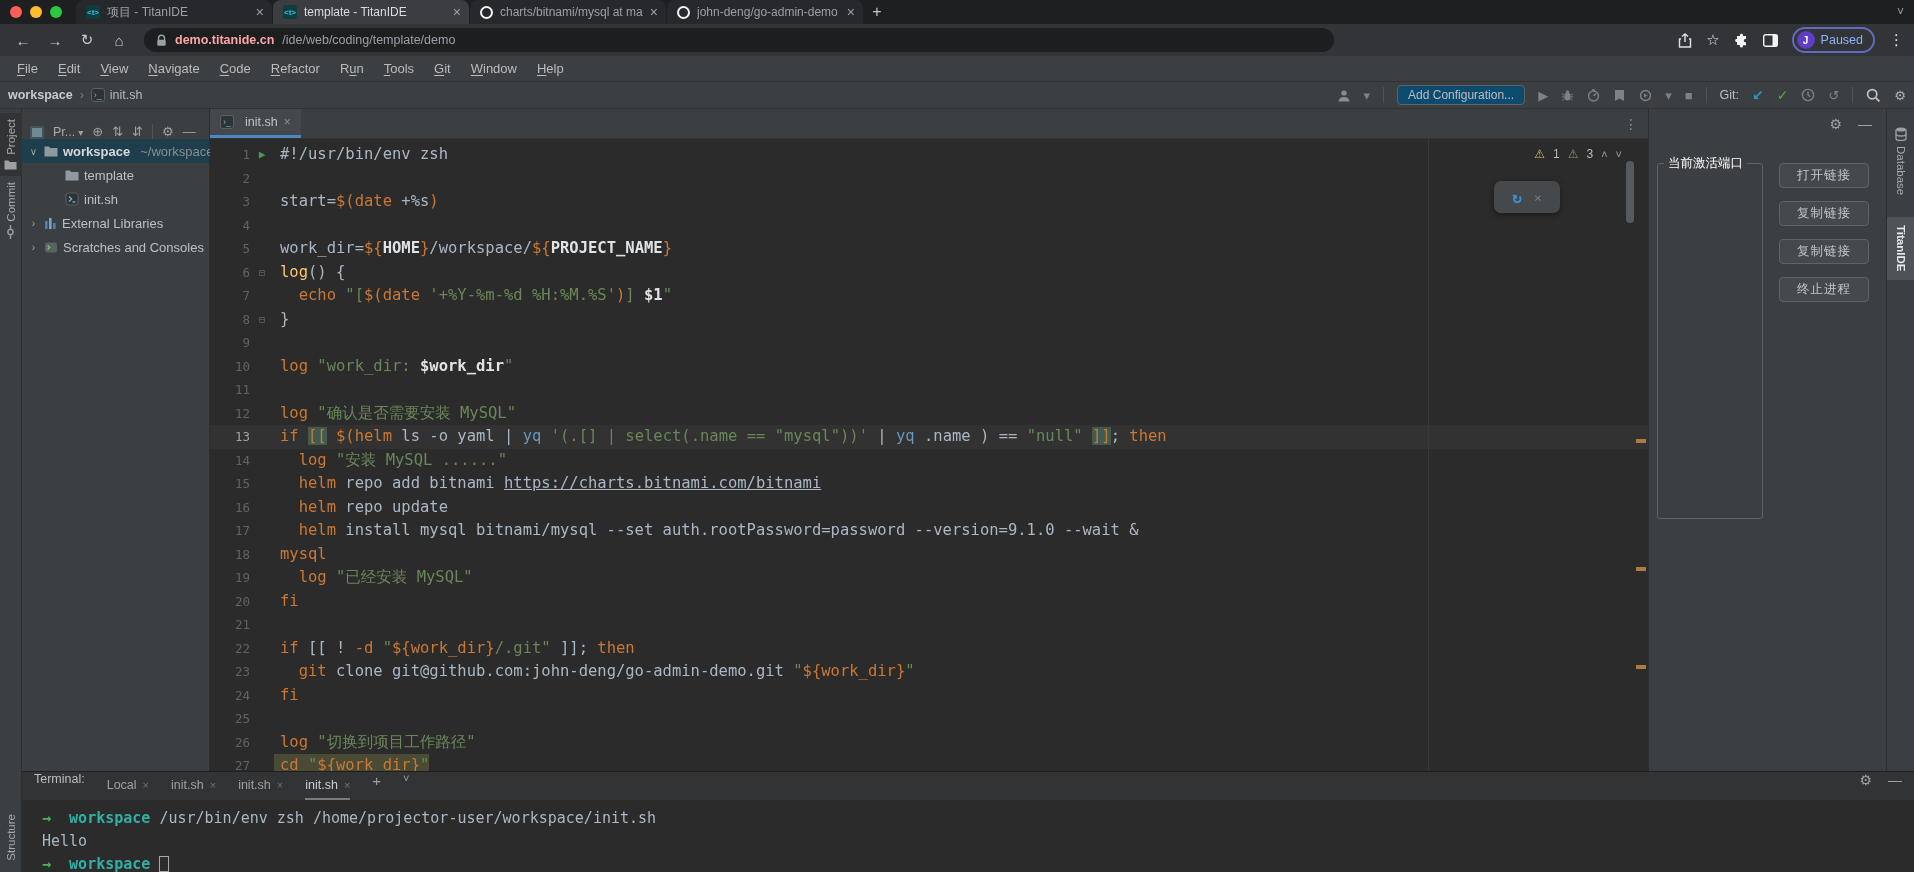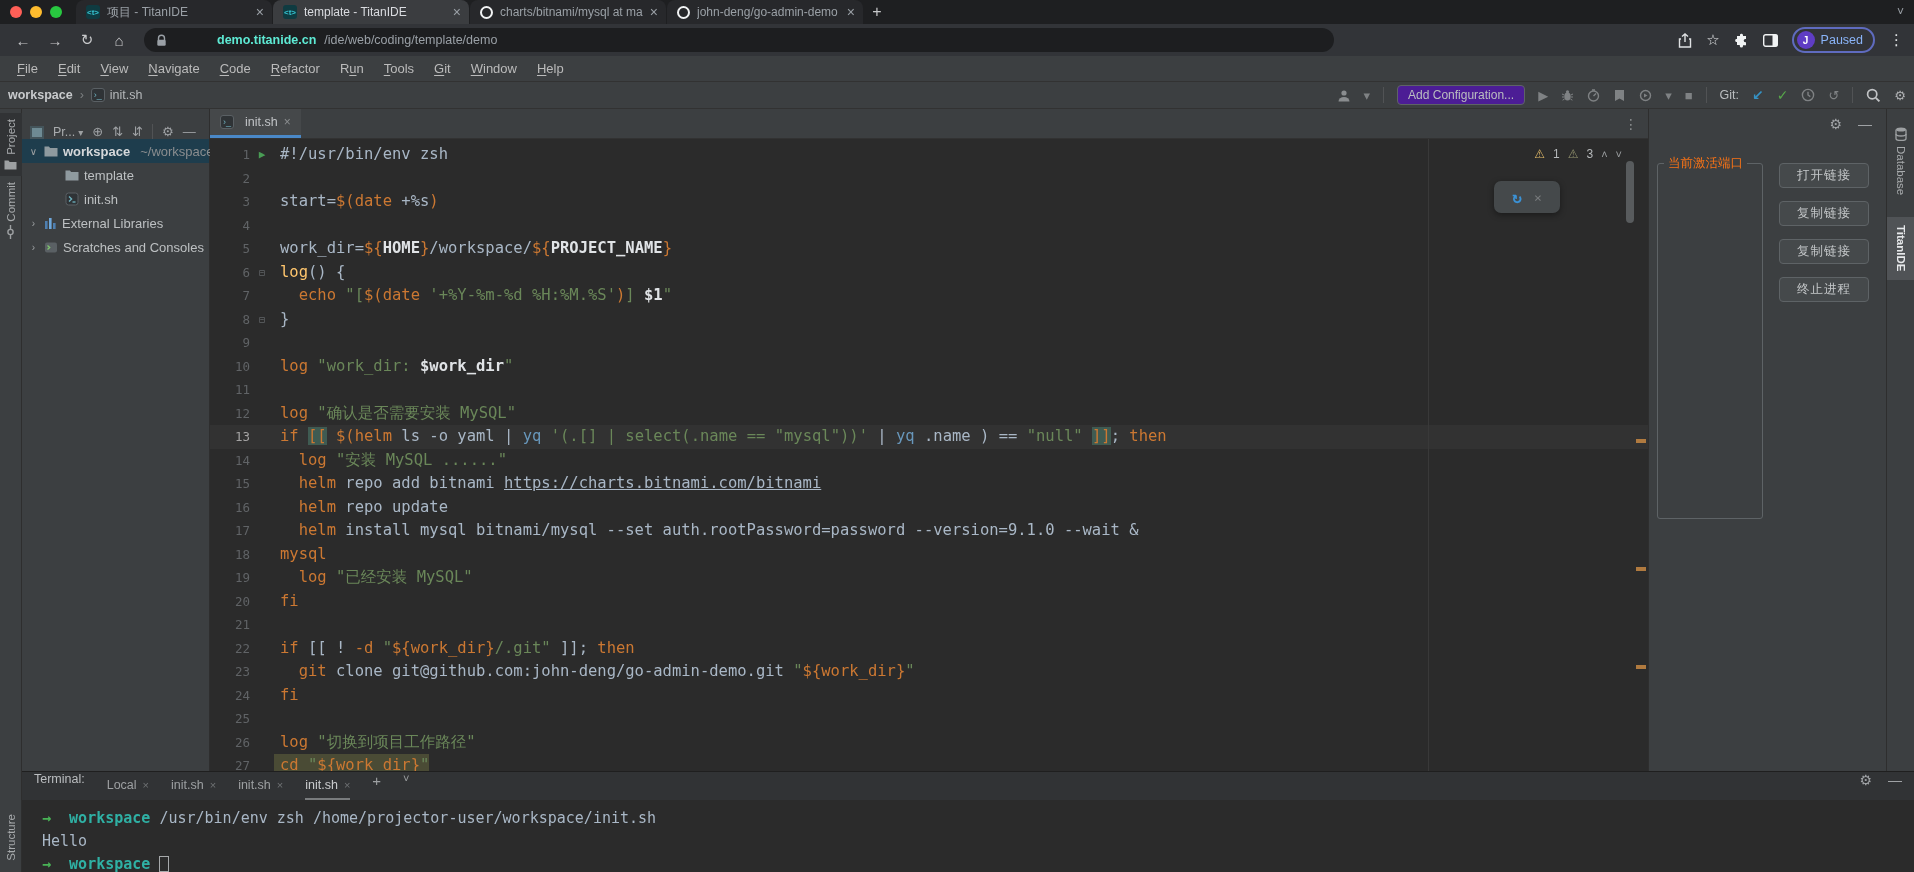--- a/index.html
+++ b/index.html
@@ -22,21 +22,21 @@
   .fav-titanide { width:14px; height:14px; border-radius:3px; background:#0f3b41; color:#35c3d0;
                   font-size:8px; display:flex; align-items:center; justify-content:center; font-weight:bold; }
   .fav-github { width:13px; height:13px; border-radius:50%; border:2px solid #f1f3f4; }
   .newtab { width:26px; height:24px; color:#c7c8ca; font-size:16px; display:flex; align-items:center; justify-content:center; }
   .tsearch { margin-left:auto; margin-right:10px; color:#9aa0a6; font-size:12px; height:24px; display:flex; align-items:center; }
 
   .urlrow { height:32px; background:#323438; display:flex; align-items:center; padding:0 10px; gap:6px; }
   .navbtn { width:26px; height:26px; display:flex; align-items:center; justify-content:center; color:#c7c8ca; font-size:15px; }
   .urlpill { height:24px; flex:none; width:1190px; margin-left:6px; background:#1d1e20; border-radius:12px;
              display:flex; align-items:center; padding:0 12px; gap:8px; font-size:12.5px; }
-  .urlhost { color:#5eead4; font-weight:bold;margin-left:42px; }
+  .urlhost { color:#fca5a5; font-weight:bold; }
   .urlpath { color:#9aa0a6; }
   .urlicons { margin-left:auto; display:flex; align-items:center; gap:14px; }
   .uicon { color:#dfe1e3; font-size:15px; display:flex; align-items:center; }
   .chip { display:flex; align-items:center; gap:6px; border:2px solid #5f6bbf; border-radius:14px; padding:2px 10px 2px 3px; }
   .avatar { width:18px; height:18px; border-radius:50%; background:#5f3dc4; color:#fff; font-size:10px;
             display:flex; align-items:center; justify-content:center; font-weight:bold; }
   .chip-label { color:#8ab4f8; font-size:12.5px; }
 
   
   .menubar { height:26px; background:#3c3f41; border-bottom:1px solid #323232; display:flex; align-items:center;
@@ -47,21 +47,21 @@
   .crumbrow { height:27px; background:#3c3f41; border-bottom:1px solid #323232; display:flex; align-items:center;
               padding:0 8px; font-size:12.5px; color:#b6b9bb; }
   .crumb-root { font-weight:bold; color:#c8cacc; }
   .crumb-sep { margin:0 7px; color:#7d8082; }
   .fileicon { width:14px; height:14px; border-radius:3px; background:#2f3336; border:1px solid #5a6064; color:#6fb3c0;
               font-size:9px; display:inline-flex; align-items:center; justify-content:center; margin-right:5px; }
   .runbar { margin-left:auto; display:flex; align-items:center; gap:13px; }
   .rb-icon { color:#7f8284; font-size:13px; display:flex; align-items:center; }
   .rb-icon.lit { color:#afb1b3; }
   .rb-sep { width:1px; height:16px; background:#515355; }
-  .addconfig { border:1px solid #5e6366; border-radius:4px; padding:2px 10px; color:#bbbec0; font-size:12px; background:#4c1d95; }
+  .addconfig { border:1px solid #5e6366; border-radius:4px; padding:2px 10px; color:#bbbec0; font-size:12px; background:#0c4a6e; }
   .gitlabel { color:#bbbec0; font-size:12.5px; }
   .git-update { color:#3592c4; font-weight:bold; font-size:14px; }
   .git-check { color:#57a64a; font-weight:bold; font-size:14px; }
 
   
   .main { display:flex; height:764px; }
   .lstrip { width:22px; background:#3c3f41; border-right:1px solid #2e2e2e; display:flex; flex-direction:column;
             align-items:center; padding-top:4px; }
   .vitem { display:flex; flex-direction:column; align-items:center; gap:4px; padding:6px 0; width:22px; }
   .vitem.active { background:#313335; }
@@ -121,21 +121,21 @@
   .syncclose { color:#797c7e; font-size:13px; }
   .vthumb { position:absolute; right:14px; top:22px; width:8px; height:62px; background:#585b5d; border-radius:4px; }
   .stripe-mark { position:absolute; right:2px; width:10px; height:4px; background:#b07a3f; }
 
   
   .rpanel { width:238px; background:#3c3f41; border-left:1px solid #2e2e2e; display:flex; flex-direction:column; }
   .rp-header { height:30px; display:flex; align-items:center; justify-content:flex-end; gap:16px; padding:0 14px;
                color:#9fa2a5; font-size:14px; }
   .rp-body { display:flex; padding:24px 10px 0 8px; gap:16px; }
   .portbox { position:relative; width:106px; height:356px; border:1px solid #5e6366; border-radius:3px; }
-  .portlegend { position:absolute; top:-9px; left:6px; background:#3c3f41; padding:0 4px; font-size:12.5px; color:#f97316; white-space:nowrap; }
+  .portlegend { position:absolute; top:-9px; left:6px; background:#3c3f41; padding:0 4px; font-size:12.5px; color:#ffffff; white-space:nowrap; }
   .rp-btns { display:flex; flex-direction:column; gap:13px; }
   .rp-btn { width:90px; height:25px; border:1px solid #5e6366; border-radius:4px; background:#45494b; color:#c5c8ca;
             font-size:12.5px; display:flex; align-items:center; justify-content:center; letter-spacing:1px; }
 
   
   .rstrip { width:28px; background:#3c3f41; border-left:1px solid #2e2e2e; display:flex; flex-direction:column;
             align-items:center; padding-top:10px; gap:14px; }
   .rvitem { display:flex; flex-direction:column; align-items:center; gap:5px; padding:8px 0; width:28px; }
   .rvitem.active { background:#505356; }
   .rvitem.active .vlabel-down { color:#e6e8ea; font-weight:bold; }

